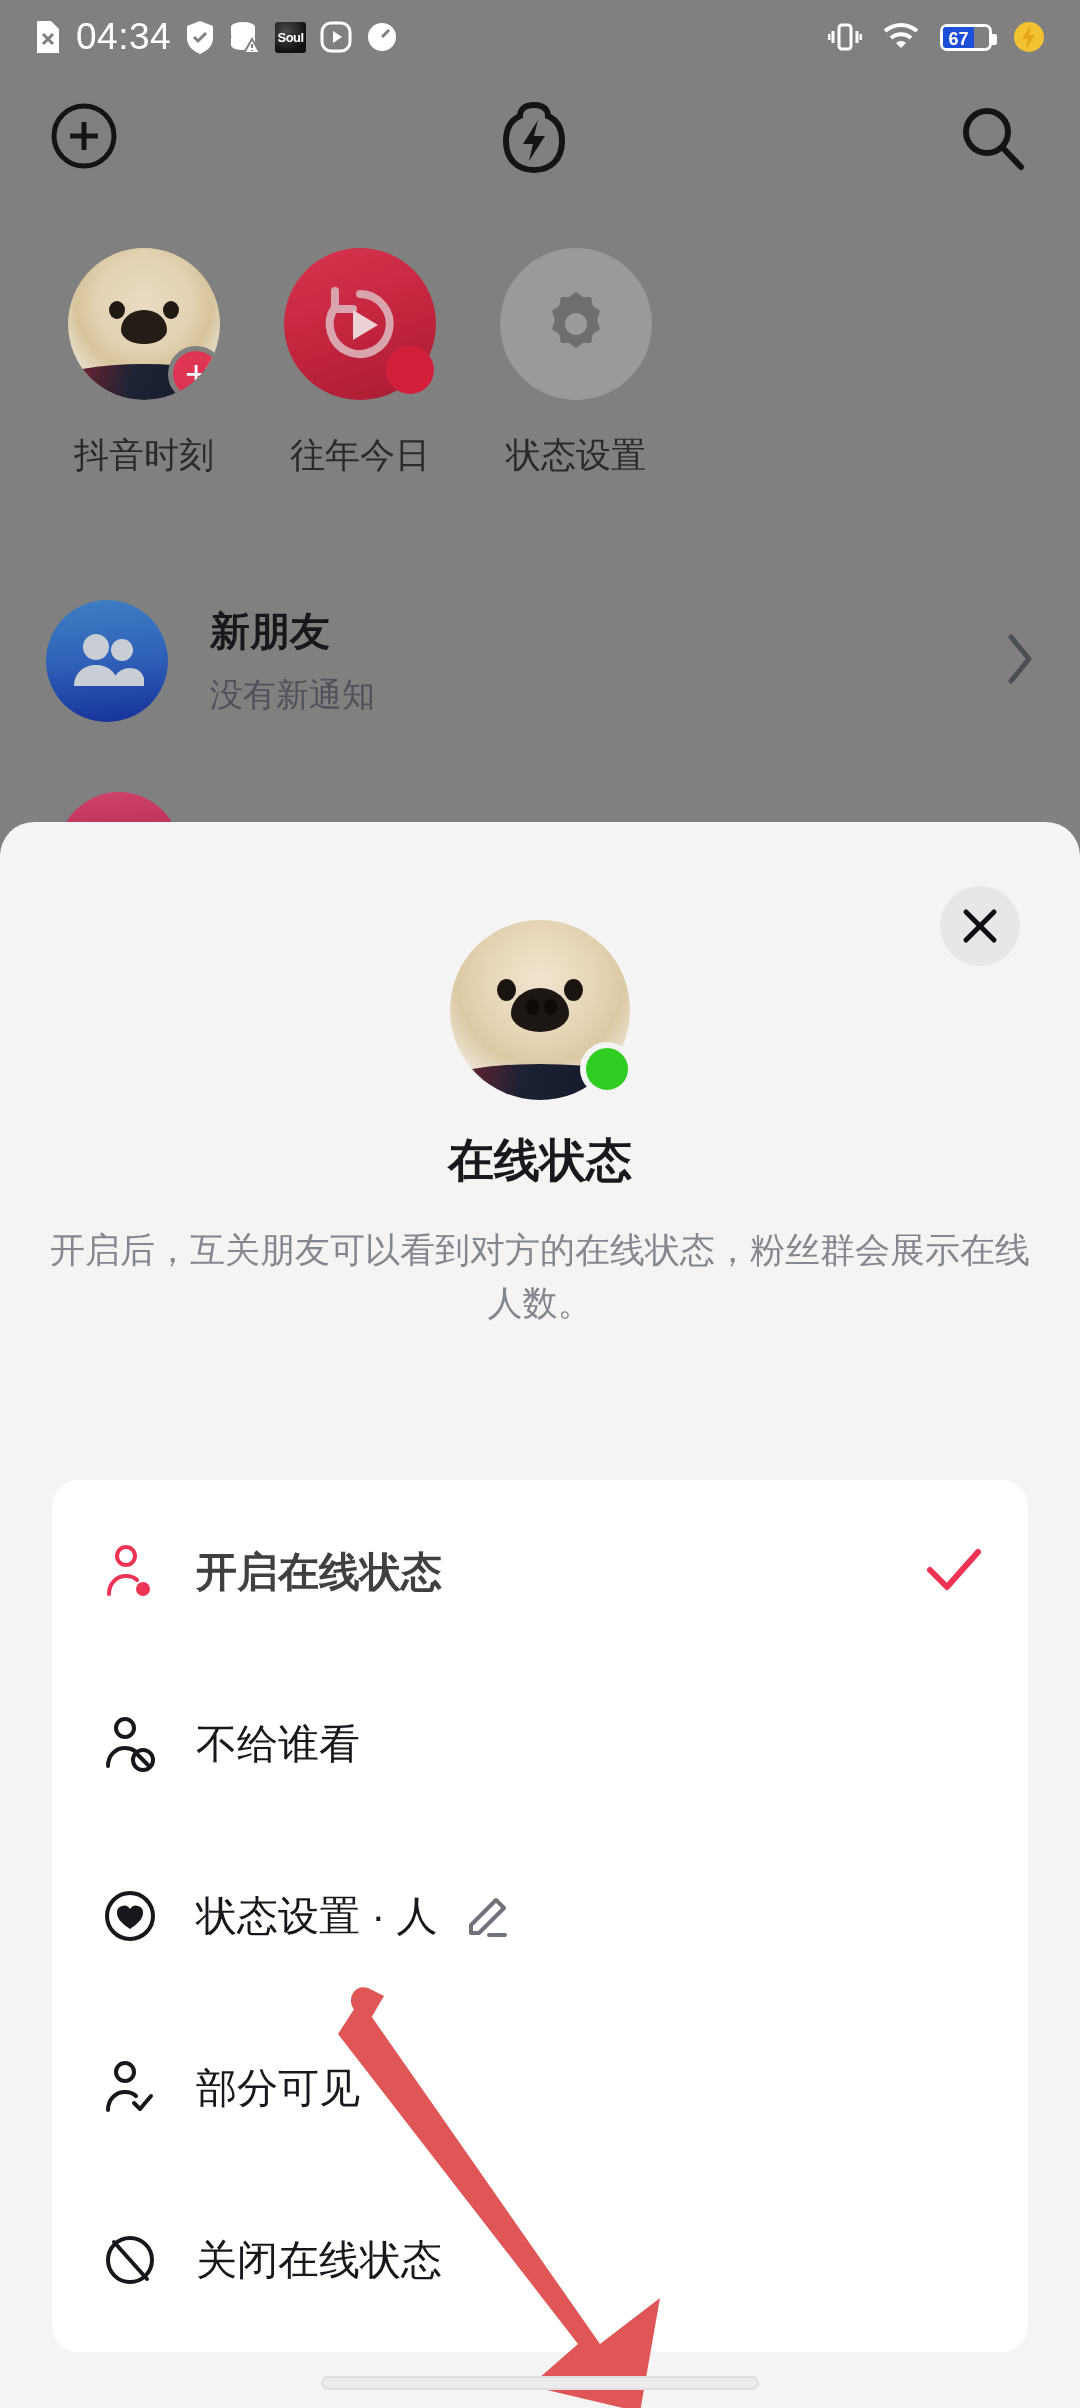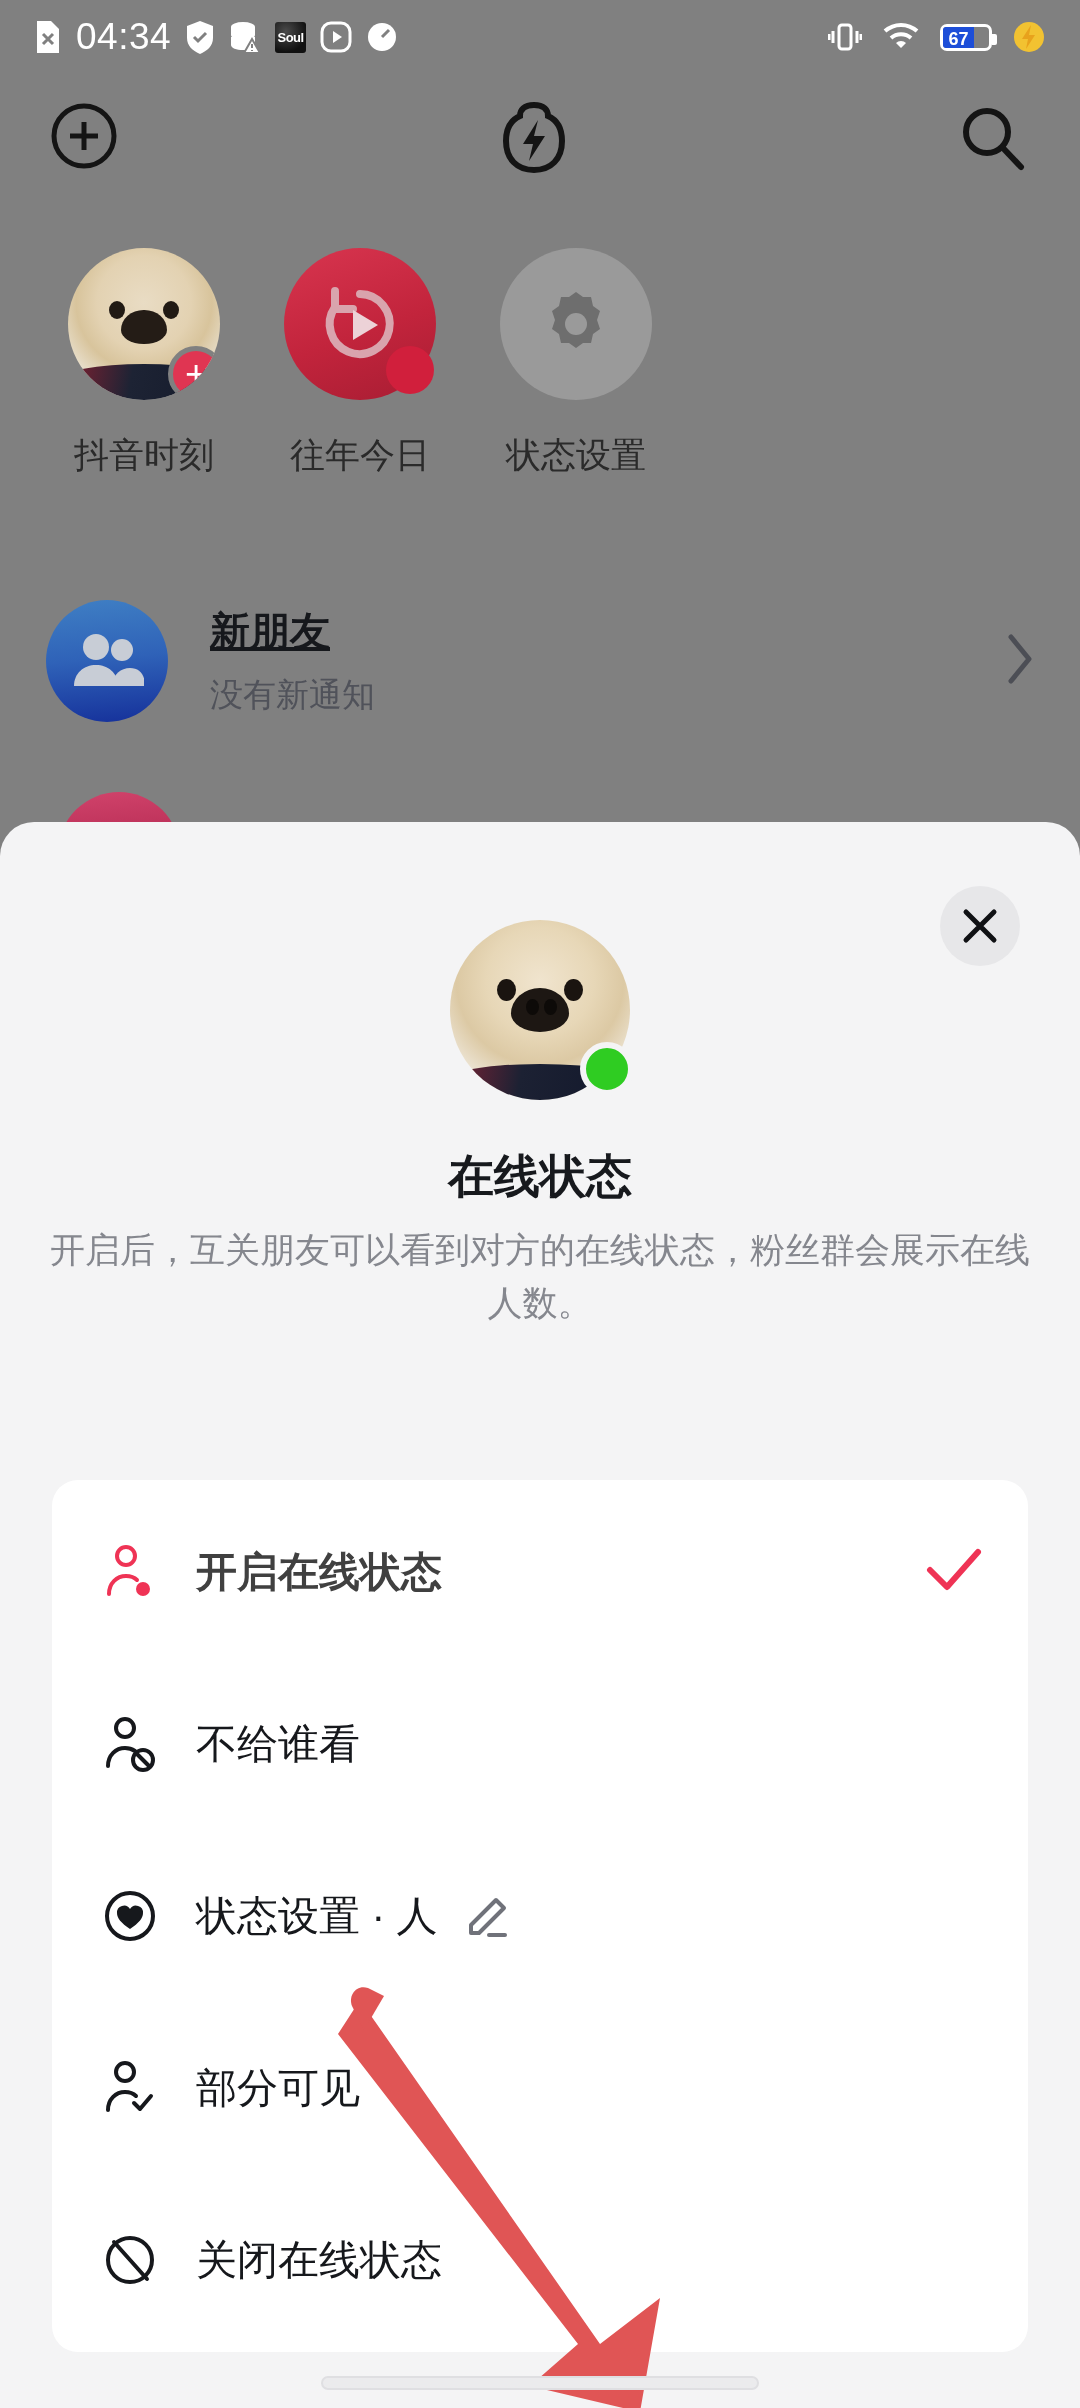--- a/index.html
+++ b/index.html
@@ -109,21 +109,21 @@
   #newfriends {
     position:absolute; left:0; top:568px; width:1080px; height:186px;
     display:flex; align-items:center; padding:0 46px;
   }
   .nf-avatar {
     width:122px; height:122px; border-radius:50%;
     background:linear-gradient(175deg,#3f7fc4 0%,#2f62b8 48%,#15309a 100%);
     display:flex; align-items:center; justify-content:center; flex:none;
   }
   .nf-text { margin-left:42px; display:flex; flex-direction:column; gap:14px; }
-  .nf-title { font-size:40px; font-weight:700; color:#16181c;text-decoration:underline; }
+  .nf-title { font-size:40px; font-weight:700; color:#16181c; }
   .nf-sub { font-size:33px; color:#50525a; }
   .nf-chevron { margin-left:auto; }
 
   
   #peek-circle {
     position:absolute; left:58px; top:792px;
     width:122px; height:122px; border-radius:50%;
     background:linear-gradient(175deg,#d1436b 0%,#b42a52 50%,#8e1f3f 100%);
   }
 
@@ -170,21 +170,21 @@
     background:linear-gradient(100deg,#8f2334 0%,#1c2133 40%,#10162a 100%);
     border-radius:50% 50% 0 0 / 38% 38% 0 0;
   }
   #online-dot {
     position:absolute; right:-4px; bottom:4px;
     width:54px; height:54px; border-radius:50%;
     background:#2fcc22; border:6px solid #f4f4f5;
   }
 
   #sheet-title {
-    position:absolute; left:0; top:324px; width:1080px;
+    position:absolute; left:0; top:308px; width:1080px;
     text-align:center; font-size:46px; font-weight:700; color:#17191d;
   }
   #sheet-desc {
     position:absolute; left:48px; top:402px; width:984px;
     text-align:center; font-size:35px; line-height:1.5; color:#85878e;
   }
 
   #options-card {
     position:absolute; left:52px; top:658px; width:976px;
     background:#ffffff; border-radius:26px;

